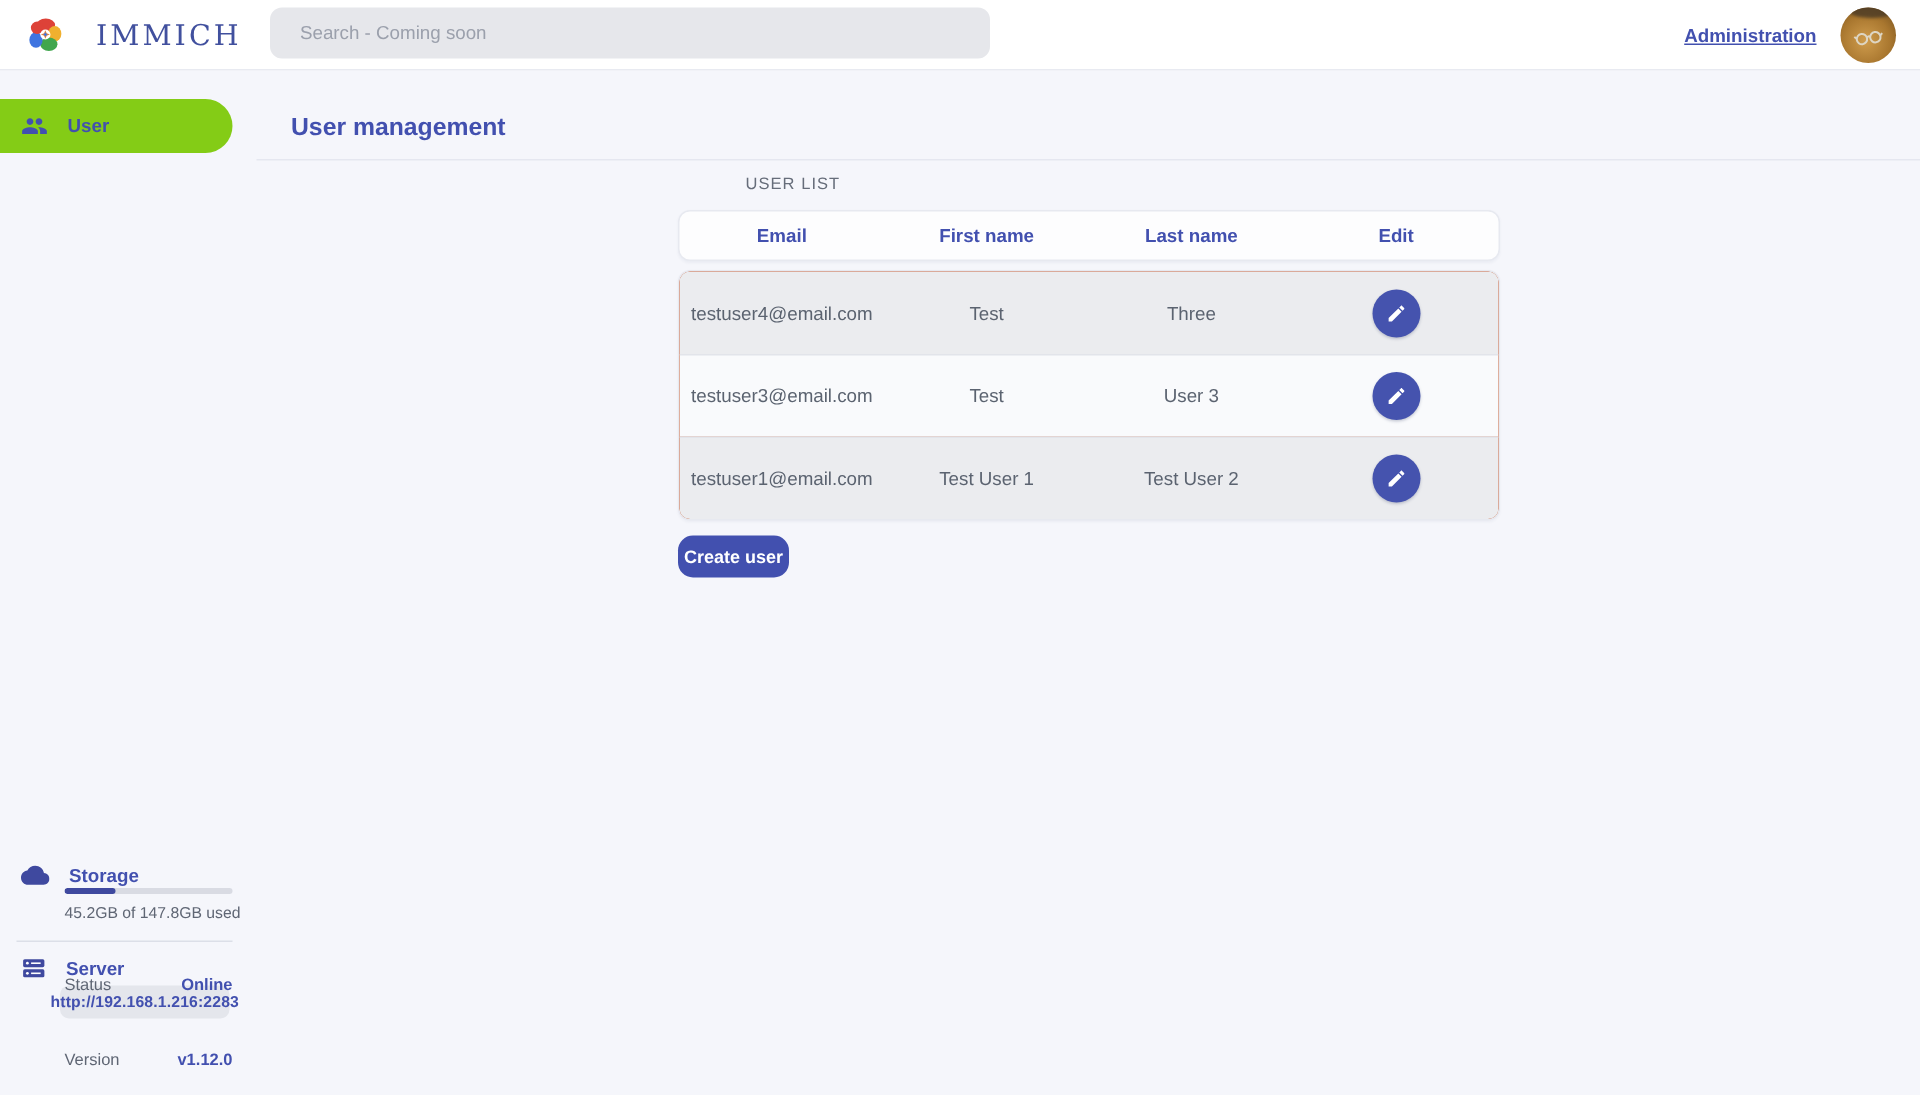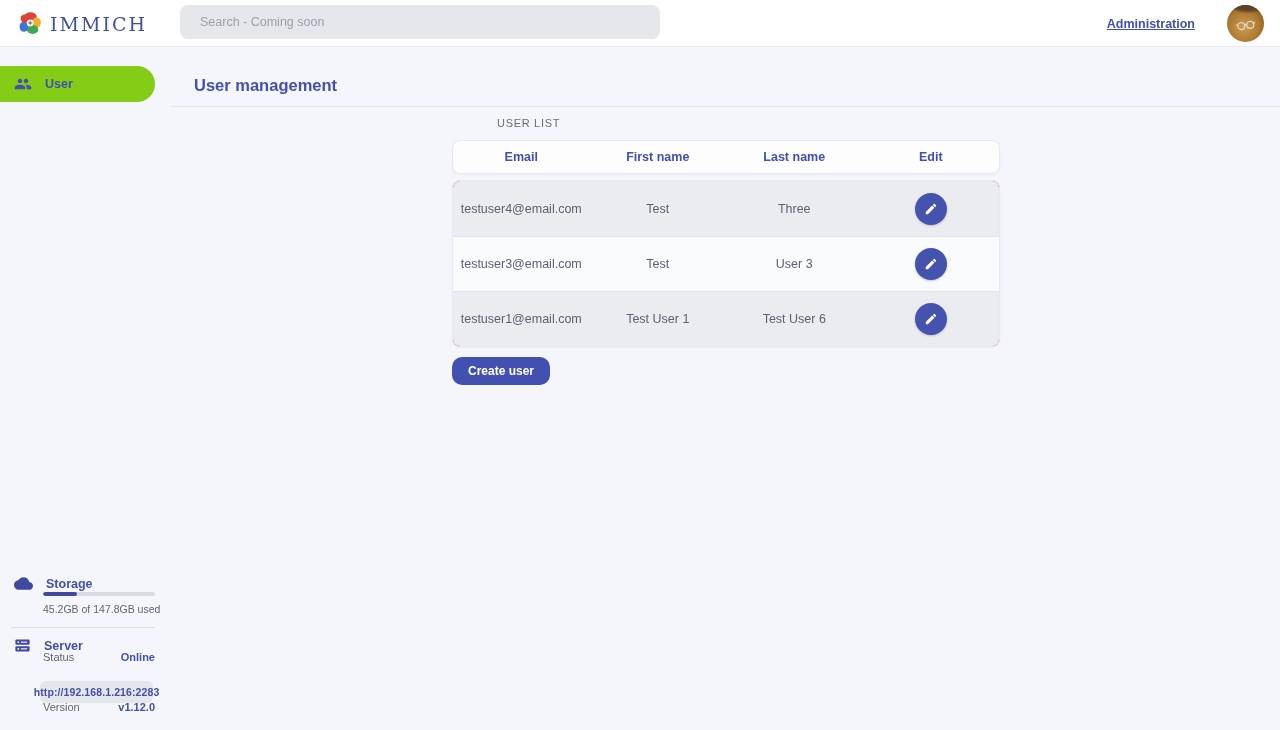--- a/index.html
+++ b/index.html
@@ -16,32 +16,32 @@
   .topbar {
     position:absolute; top:0; left:0; right:0; height:47px;
     background:#ffffff; border-bottom:1px solid #e8eaf1; z-index:20;
   }
   .logo-wrap {
     position:absolute; left:18px; top:0; height:47px;
     display:flex; align-items:center; gap:7px; cursor:pointer;
   }
   .logo-text {
     font-family:"DejaVu Serif", serif;
-    font-size:19px; letter-spacing:2px; color:#41509e; font-weight:500;
+    font-size:19px; letter-spacing:2px; color:#41509e; font-weight:500;margin-left:14px;
   }
   .searchbar {
     position:absolute; left:180px; top:5px; width:480px; height:34px;
     background:#e6e7eb; border:none; border-radius:8px;
     padding-left:20px; font-size:12.5px; color:#444;
     font-family:"Liberation Sans", sans-serif; outline:none;
   }
   .searchbar::placeholder { color:#9ba0ac; }
   .topbar-right {
     position:absolute; right:16px; top:0; height:47px;
-    display:flex; align-items:center; gap:32px;
+    display:flex; align-items:center; gap:16px;
   }
   .admin-link {
     color:#4250af; font-size:12.5px; font-weight:700;
     text-decoration:underline; cursor:pointer;
   }
   .avatar {
     width:37px; height:37px; border-radius:50%;
     background:radial-gradient(circle at 45% 60%, #cf9c4d 0%, #a9772f 55%, #6e4a1b 100%);
     position:relative; overflow:hidden; cursor:pointer;
     display:flex; align-items:center; justify-content:center;
@@ -77,21 +77,21 @@
   .usage-text {
     position:absolute; left:43px; top:556px; font-size:10.5px; color:#5f6674;
   }
   .side-divider {
     position:absolute; left:11px; top:580px; width:144px; height:1px; background:#dcdfe8;
   }
   .url-pill {
     position:absolute; left:40px; top:610px; width:113px; height:22px;
     background:#e4e6ec; border-radius:6px;
     display:flex; align-items:center; justify-content:center;
-    font-size:10.5px; font-weight:700; color:#4250af; letter-spacing:.1px;margin-top:24px;
+    font-size:10.5px; font-weight:700; color:#4250af; letter-spacing:.1px;
   }
   .kv-row {
     position:absolute; left:43px; width:112px;
     display:flex; justify-content:space-between; align-items:center;
     font-size:11px;
   }
   .kv-status  { top:604px; }
   .kv-version { top:654px; }
   .kv-label { color:#5f6674; }
   .kv-value { color:#4250af; font-weight:700; }
@@ -126,21 +126,21 @@
   .tr.alt { background:#ebecef; }
   .tr + .tr { border-top:1px solid #e2e4ea; }
   .td { flex:1; text-align:center; font-size:12.5px; color:#5b6370; }
   .td-edit { flex:1; display:flex; justify-content:center; }
   .edit-btn {
     width:32px; height:32px; border-radius:50%; background:#4553ae; border:none;
     display:flex; align-items:center; justify-content:center; cursor:pointer;
     box-shadow:0 1px 2px rgba(40,50,90,.25);
   }
   .create-btn {
-    position:absolute; left:452px; top:357px; height:28px; padding:0 16px;
+    position:absolute; left:452px; top:357px; height:28px; padding:0 4px;
     background:#4250af; color:#ffffff; border:none; border-radius:10px;
     font-size:12px; font-weight:700; cursor:pointer;
     font-family:"Liberation Sans", sans-serif;
   }
 </style>
 </head>
 <body>
 
 <header class="topbar">
   <div class="logo-wrap">
@@ -258,21 +258,21 @@
         <button class="edit-btn">
           <svg viewBox="0 0 24 24" width="14" height="14" fill="#ffffff">
             <path d="M3 17.25V21h3.75L17.81 9.94l-3.75-3.75L3 17.25zM20.71 7.04c.39-.39.39-1.02 0-1.41l-2.34-2.34c-.39-.39-1.02-.39-1.41 0l-1.83 1.83 3.75 3.75 1.83-1.83z"></path>
           </svg>
         </button>
       </div>
     </div>
     <div class="tr alt">
       <div class="td">testuser1@email.com</div>
       <div class="td">Test User 1</div>
-      <div class="td">Test User 6</div>
+      <div class="td">Test User 2</div>
       <div class="td-edit">
         <button class="edit-btn">
           <svg viewBox="0 0 24 24" width="14" height="14" fill="#ffffff">
             <path d="M3 17.25V21h3.75L17.81 9.94l-3.75-3.75L3 17.25zM20.71 7.04c.39-.39.39-1.02 0-1.41l-2.34-2.34c-.39-.39-1.02-.39-1.41 0l-1.83 1.83 3.75 3.75 1.83-1.83z"></path>
           </svg>
         </button>
       </div>
     </div>
   </div>
 

